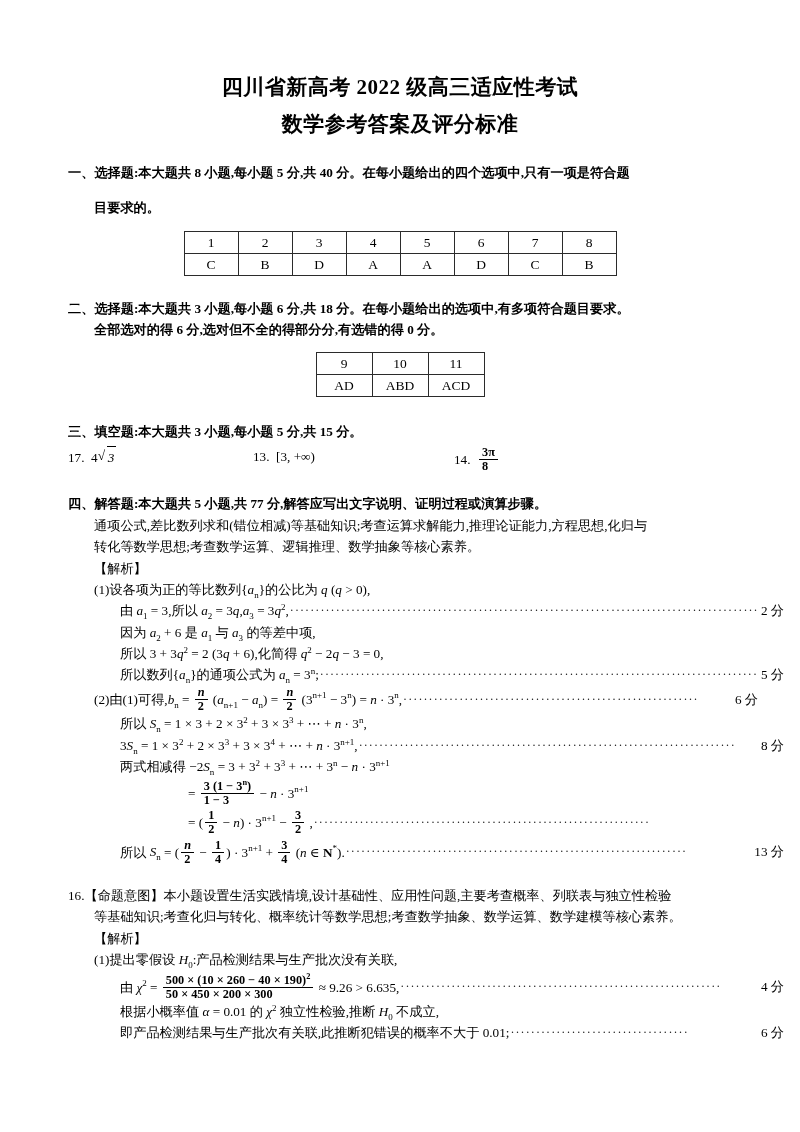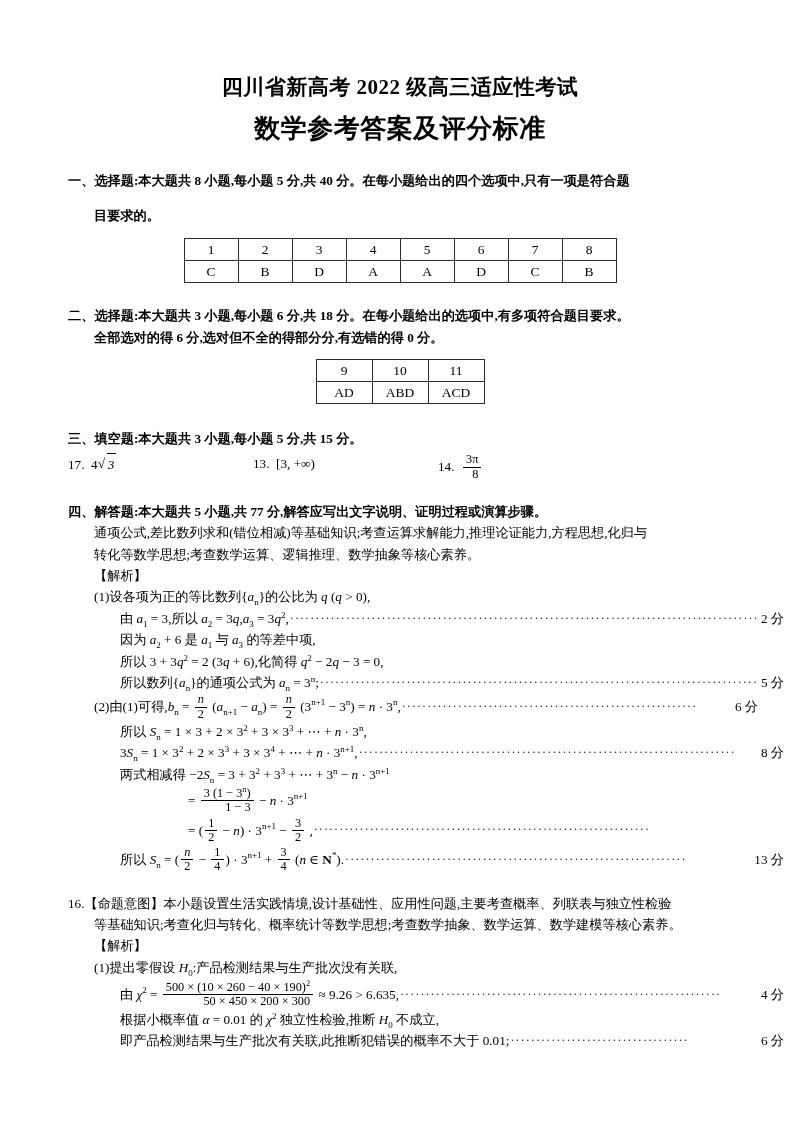--- a/index.html
+++ b/index.html
@@ -28,21 +28,21 @@
     text-align: center;
     margin-top: 72px;
   }
   .title-main {
     font-size: 21px;
     font-weight: bold;
     letter-spacing: 0.5px;
     line-height: 1.5;
   }
   .title-sub {
-    font-size: 26px;
+    font-size: 21px;
     font-weight: bold;
     letter-spacing: 0.5px;
     line-height: 1.5;
     margin-top: 5px;
   }
 
   
   .content {
     margin: 0 68px 0 68px;
     font-size: 13.2px;
@@ -87,24 +87,25 @@
   
   .mi { font-family: "Liberation Serif", serif; font-style: italic; }
   .mn { font-style: normal; }
   .bold-n { font-weight: bold; font-style: normal; }
   sup.sp { font-size: 0.68em; vertical-align: super; line-height: 0; font-style: normal; }
   sub.sb { font-size: 0.68em; vertical-align: sub; line-height: 0; font-style: normal; }
 
   .frac {
     display: inline-block;
     vertical-align: -0.52em;
-    text-align: right;
+    text-align: left;
     font-size: 0.93em;
     line-height: 1.08;
     margin: 0 2px;
+    font-weight: bold;
   }
   .frac .num { display: block; padding: 0 3px; }
   .frac .den { display: block; border-top: 1px solid #000; padding: 0 3px; }
 
   .sqrt {
     display: inline-block;
     position: relative;
     padding-left: 9px;
   }
   .sqrt::before {
@@ -141,21 +142,21 @@
   .scoreline > .mark { flex: 0 0 auto; white-space: nowrap; padding-left: 1px; }
 
   .blanks-row {
     display: flex;
     margin-top: 4px;
     align-items: flex-start;
   }
   .blanks-row .bitem { white-space: nowrap; }
   .bi1 { width: 185px; padding-left: 0; }
   .bi2 { width: 185px; }
-  .bi3 { width: 150px; }
+  .bi3 { width: 150px; margin-left: 16px; }
 </style>
 </head>
 <body>
 
 <div class="page">
 
   <div class="title-block">
     <div class="title-main">四川省新高考 2022 级高三适应性考试</div>
     <div class="title-sub">数学参考答案及评分标准</div>
   </div>

